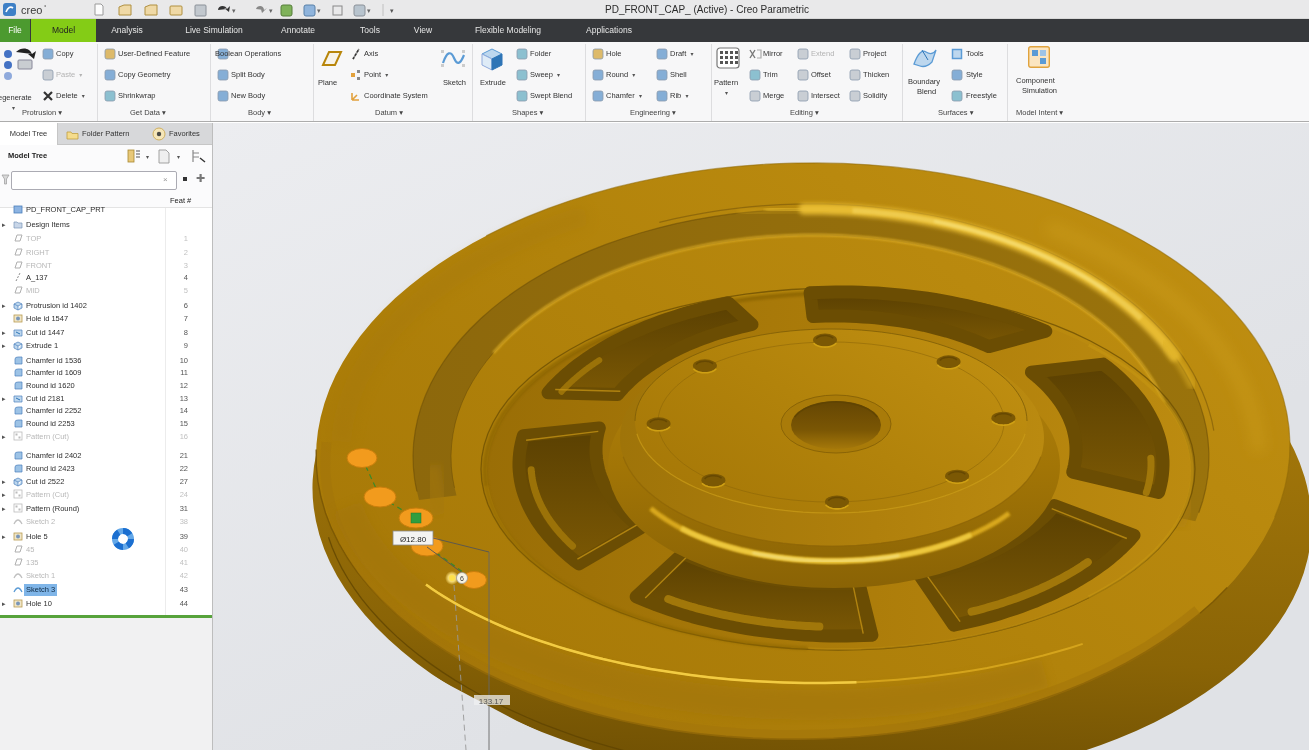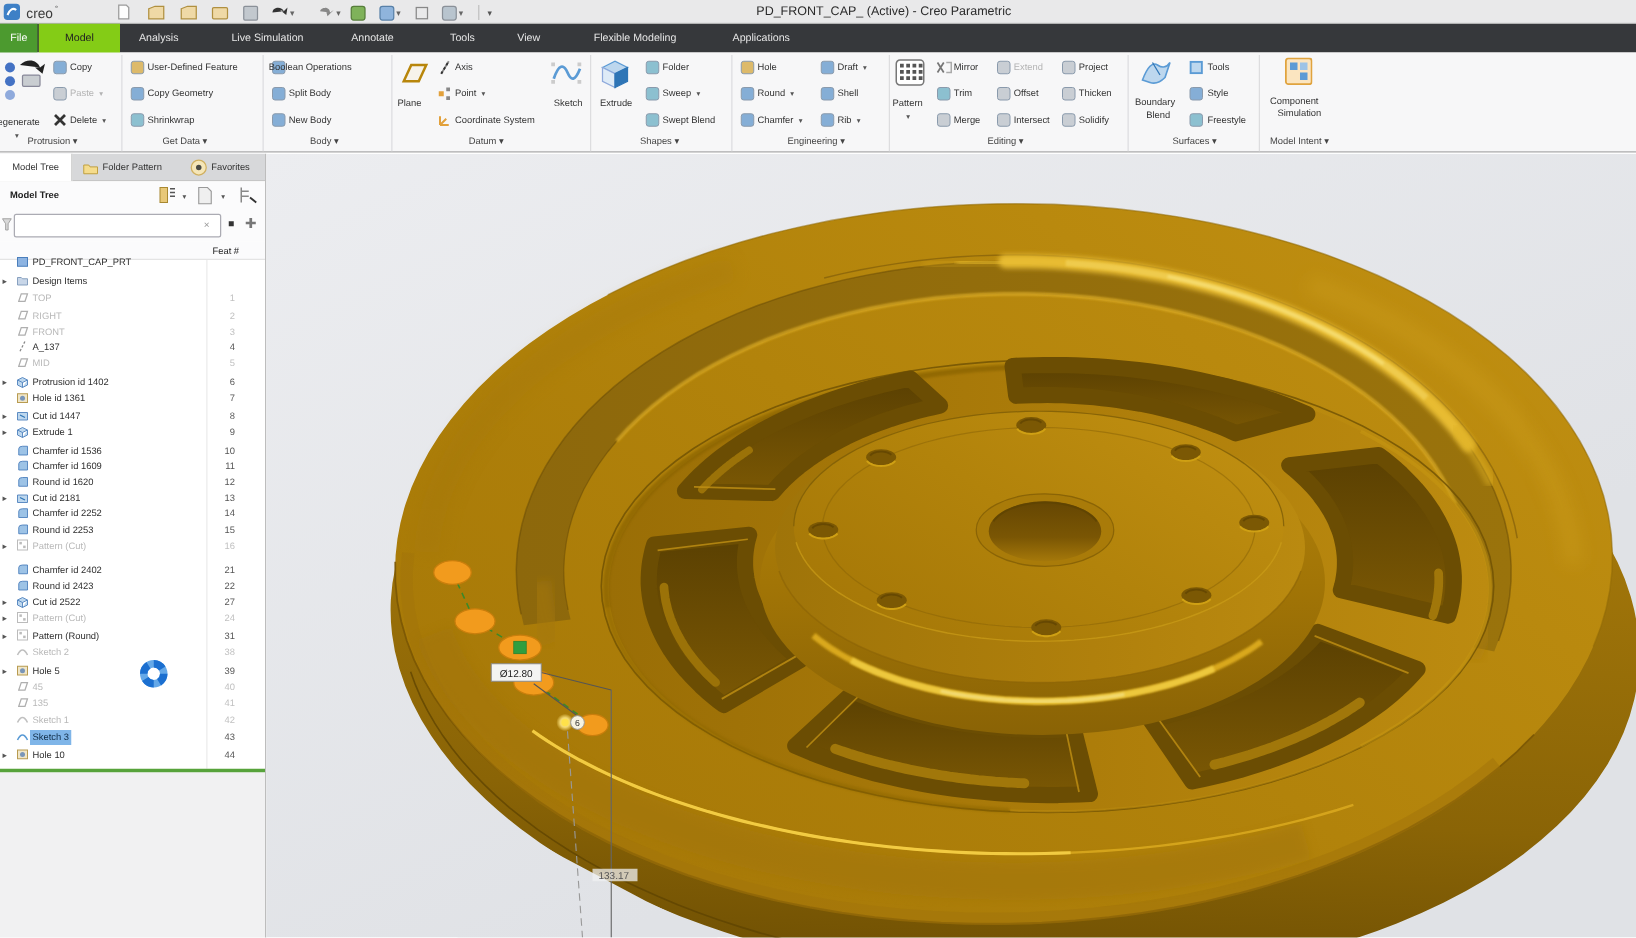--- a/index.html
+++ b/index.html
@@ -373,21 +373,21 @@
 <div class="arr" style="top:302px">▸</div>
 <svg class="tico" style="top:300px" width="10" height="11">
           <path d="M1 4 L5 2 L9 4 L5 6 Z M1 4 L1 8 L5 10 L5 6 M9 4 L9 8 L5 10" fill="#BDD7EE" stroke="#4A7EBB" stroke-width="0.7"></path>
         </svg>
 <div class="trow" style="top:300px">Protrusion id 1402</div>
 <div class="tnum" style="top:300px">6</div>
 <svg class="tico" style="top:313px" width="10" height="11">
           <rect x="1" y="2" width="8" height="7" fill="#F0E6C8" stroke="#B89B50" stroke-width="0.8"></rect>
           <circle cx="5" cy="5.5" r="2" fill="#7A96B8"></circle>
         </svg>
-<div class="trow" style="top:313px">Hole id 1361</div>
+<div class="trow" style="top:313px">Hole id 1547</div>
 <div class="tnum" style="top:313px">7</div>
 <div class="arr" style="top:329px">▸</div>
 <svg class="tico" style="top:327px" width="10" height="11">
           <path d="M1 3 L9 3 L9 9 L1 9 Z" fill="#BDD7EE" stroke="#4A7EBB" stroke-width="0.7"></path>
           <path d="M3 5 L7 7" stroke="#2E75B6"></path>
         </svg>
 <div class="trow" style="top:327px">Cut id 1447</div>
 <div class="tnum" style="top:327px">8</div>
 <div class="arr" style="top:342px">▸</div>
 <svg class="tico" style="top:340px" width="10" height="11">

